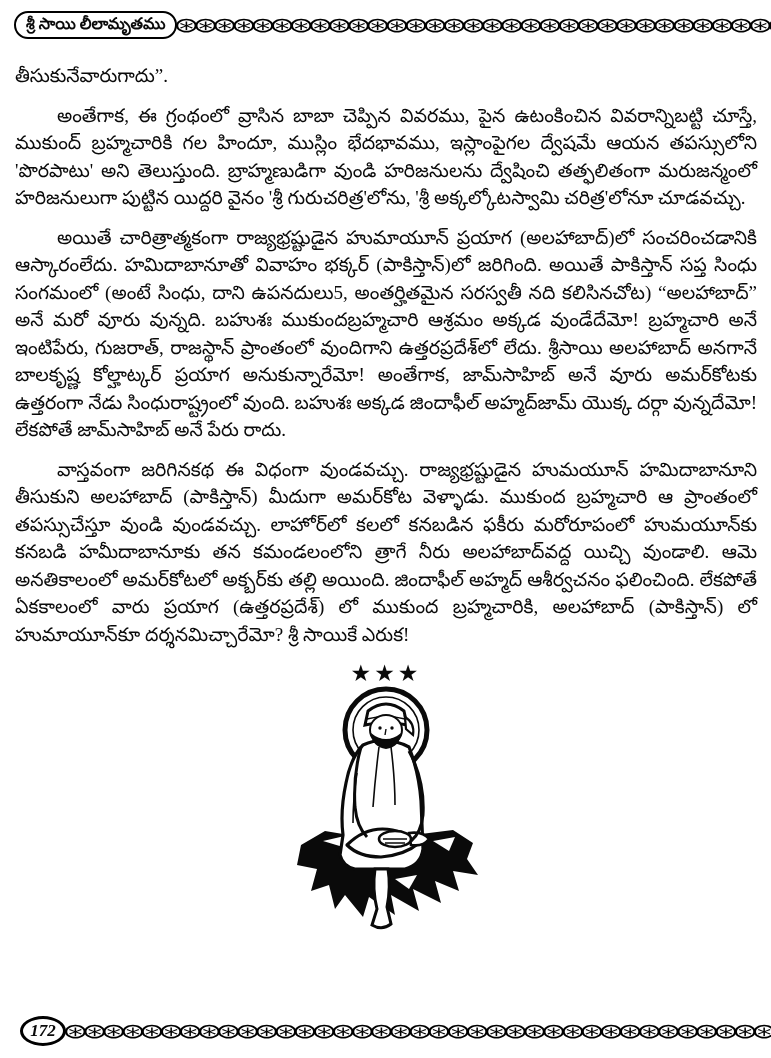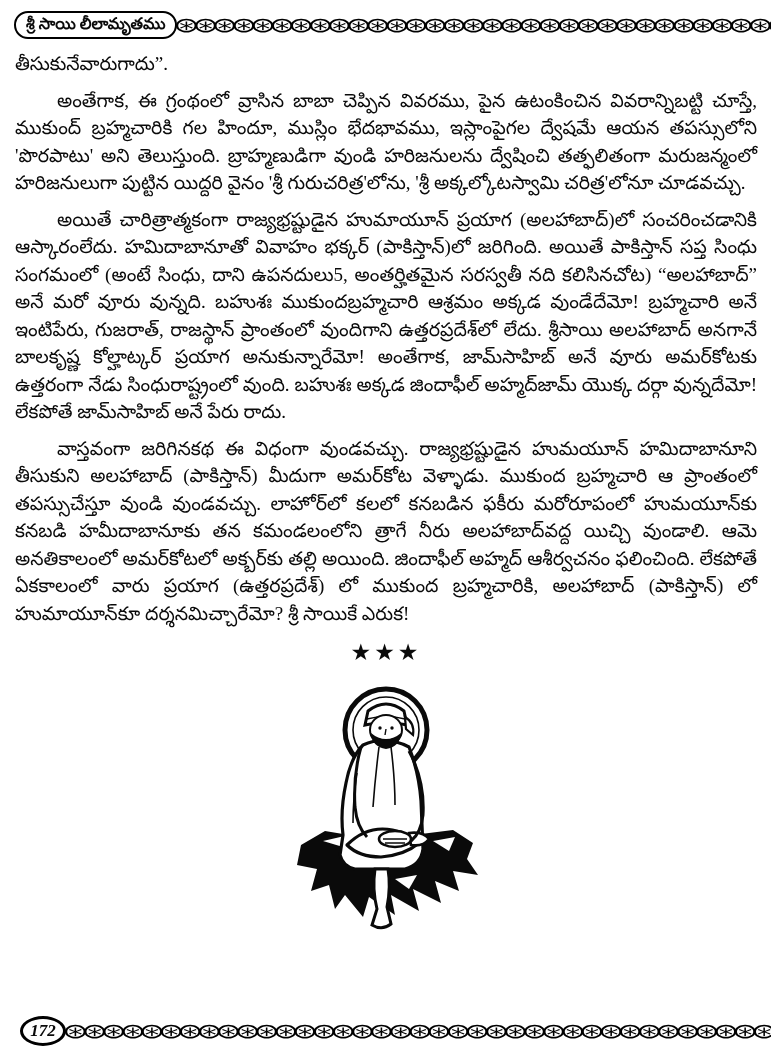--- a/index.html
+++ b/index.html
@@ -57,21 +57,21 @@
     user-select:none;
   }
   
   .body-text{
     position:absolute;
     top:50px;left:15px;right:14px;
     font-size:19px;
     line-height:27.5px;
     text-align:justify;
   }
-  .body-text p{margin:0 0 9px 0;text-indent:42px;}
+  .body-text p{margin:12px 0 9px 0;text-indent:42px;}
   .body-text p.no-indent{text-indent:0;}
   .separator{
     text-align:center;
     font-family:"DejaVu Sans",sans-serif;
     font-size:23px;
     letter-spacing:3px;
     margin-top:12px;
   }
   
   .figure-wrap{

